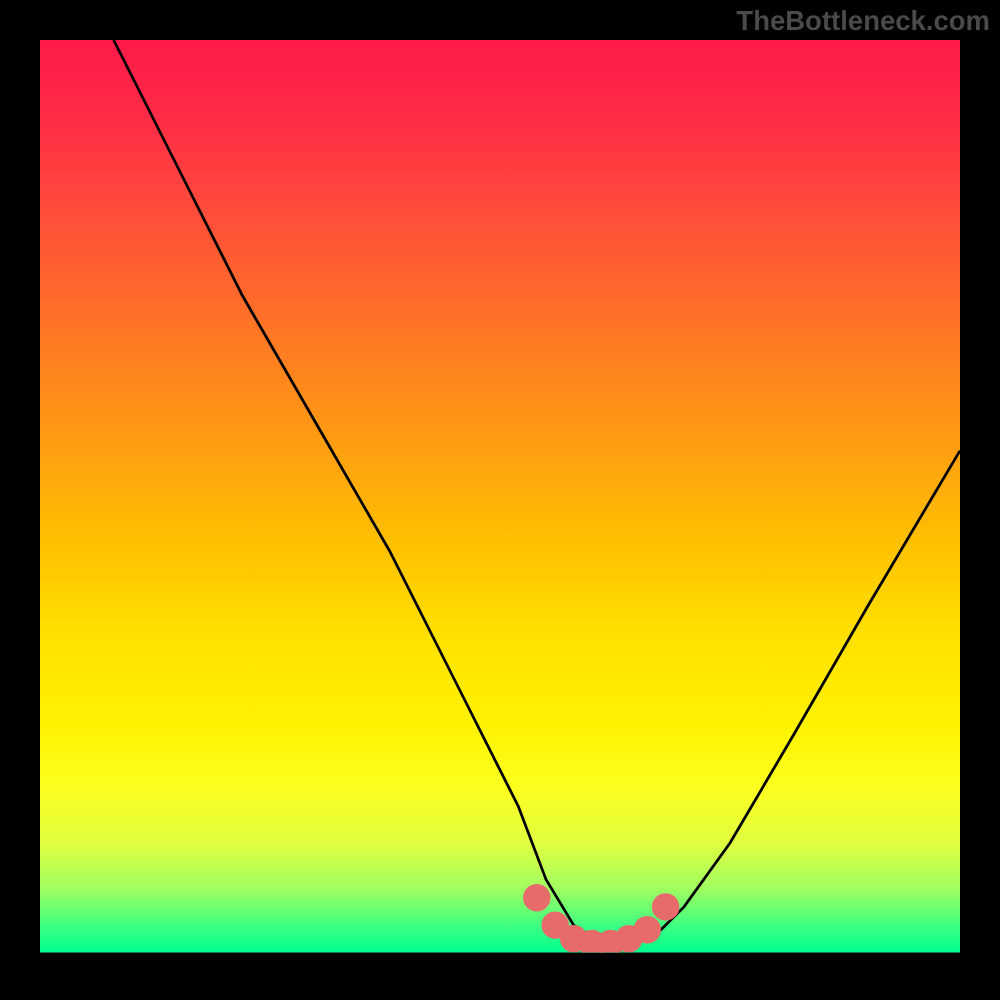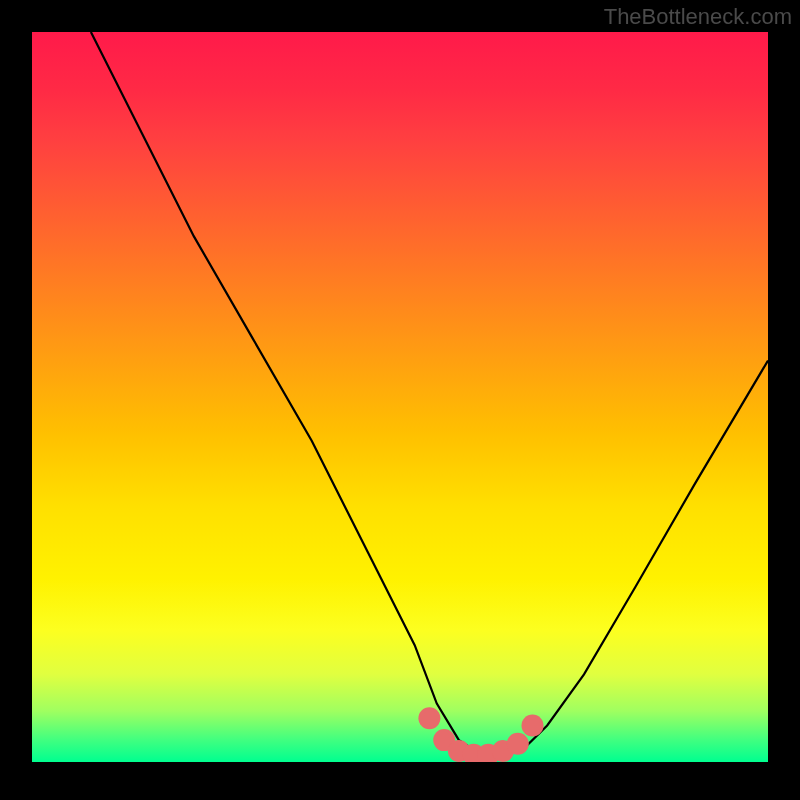--- a/index.html
+++ b/index.html
@@ -10,21 +10,21 @@
     position: relative;
     font-family: Arial, sans-serif;
     overflow: hidden;
   }
   .watermark {
     position: absolute;
     top: 4px;
     right: 8px;
     color: #4a4a4a;
     font-size: 22px;
-    font-weight: normal;
+    font-weight: bold;
     z-index: 10;
   }
   .plot-area {
     position: absolute;
     left: 32px;
     top: 32px;
     width: 736px;
     height: 730px;
     background: linear-gradient(to bottom,
       #ff1a4a 0%,

